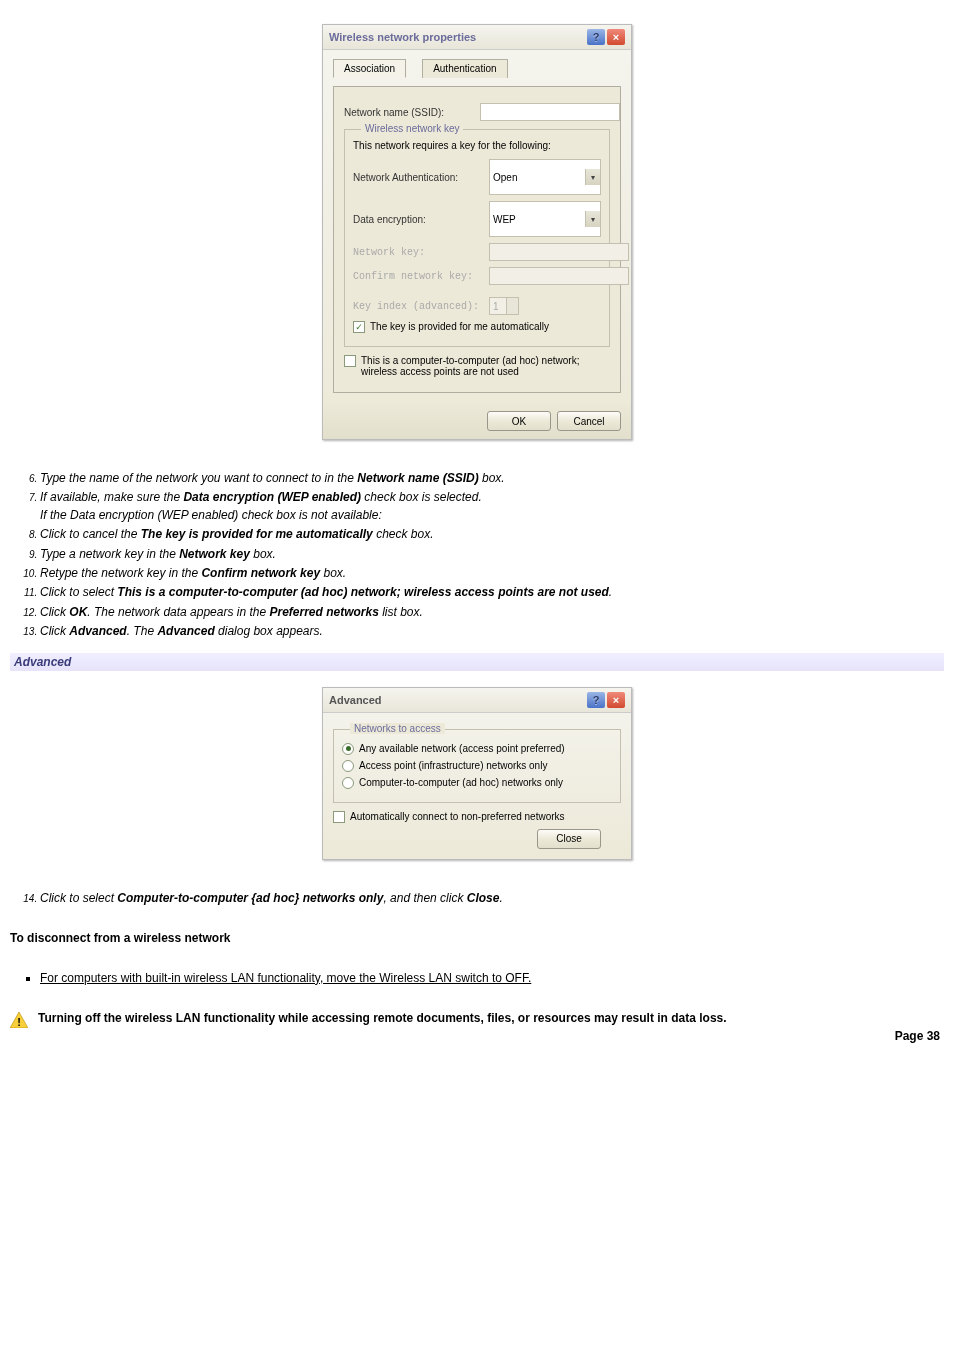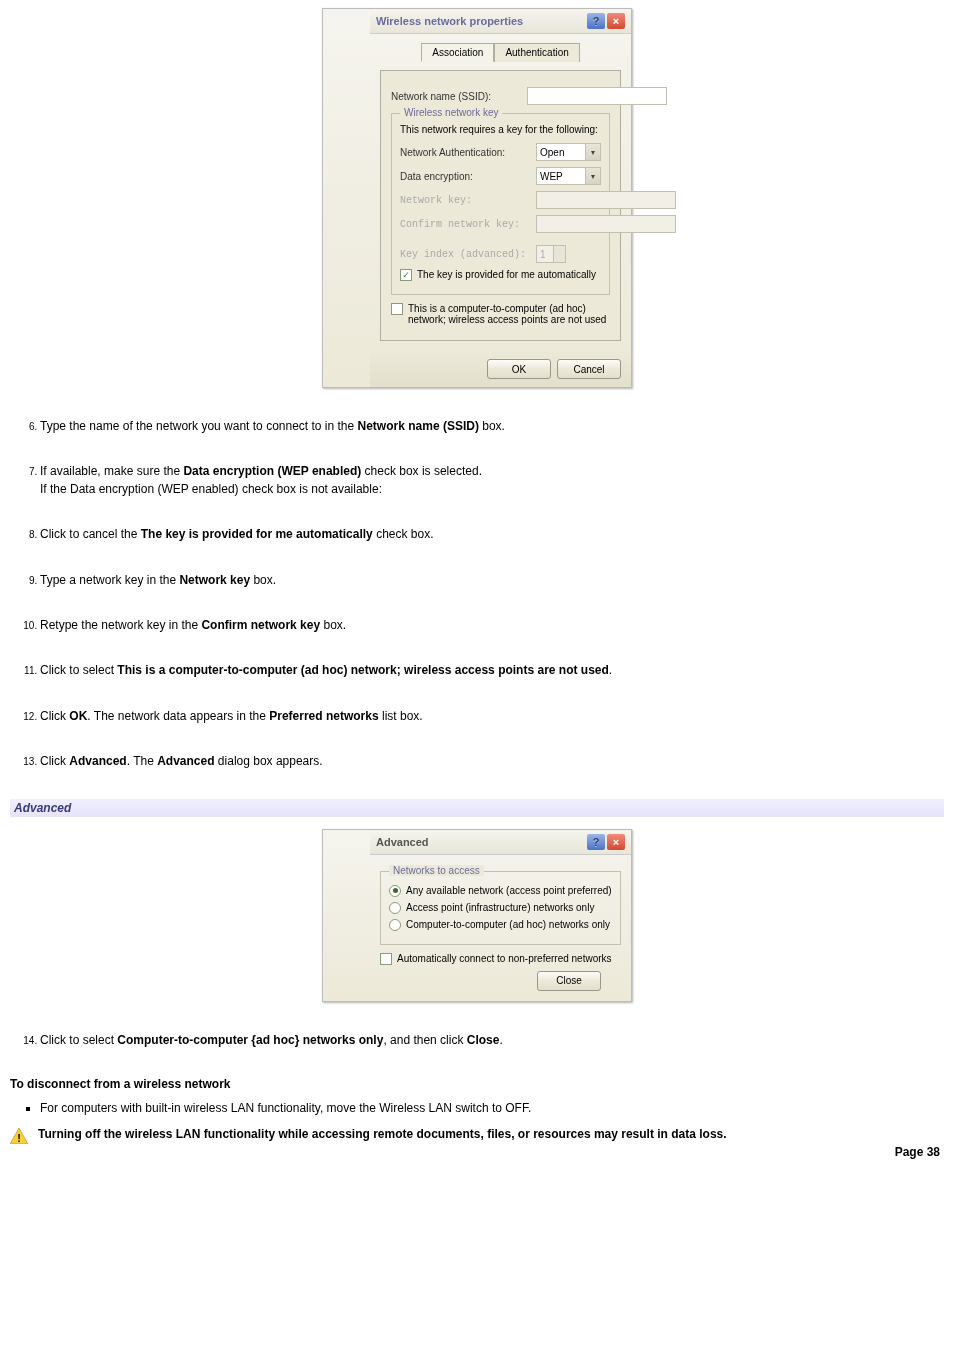--- a/index.html
+++ b/index.html
@@ -7,46 +7,45 @@
   margin: 0;
   padding: 8px 10px;
   font-family: Verdana, Geneva, sans-serif;
   font-size: 12px;
   color: #000;
   background: #fff;
   width: 954px;
 }
 .dialog {
   width: 310px;
-  margin: 0 auto 30px auto;
+  margin: 16px auto 30px auto;
   border: 1px solid #bbb;
   background: linear-gradient(#f5f4ee, #ece9d8);
   box-shadow: 1px 1px 2px rgba(0,0,0,0.3);
-  padding-left: 47px;
 }
 .titlebar {
   display: flex;
   align-items: center;
   justify-content: space-between;
   background: linear-gradient(#f5f4ee, #e8e6d9);
   padding: 4px 6px;
   border-bottom: 1px solid #ccc;
 }
 .titlebar .title { color: #6b6b9c; font-weight: bold; font-size: 11px; }
 .titlebar .icons { display: flex; gap: 2px; }
 .tb-btn {
   width: 18px; height: 16px;
   display: flex; align-items: center; justify-content: center;
   font-size: 11px; font-weight: bold; color: #fff;
   border-radius: 2px;
 }
 .help-btn { background: linear-gradient(#9bb6e6, #4a72c7); color: #2a3a6a; text-shadow: 0 1px 0 rgba(255,255,255,0.5); }
 .close-btn { background: linear-gradient(#f08a7a, #d24a30); }
 .dialog-body { padding: 8px 10px 10px 10px; font-size: 10px; font-family: Tahoma, sans-serif; }
-.tabs { display: flex; gap: 0; margin-bottom: 10px; justify-content: center; }
+.tabs { display: flex; gap: 16px; margin-bottom: 10px; }
 .tab {
   padding: 3px 10px;
   background: #ece9d8;
   border: 1px solid #b0aea0;
   border-bottom: none;
   font-size: 10px;
   position: relative;
   top: 1px;
 }
 .tab.active { background: #f5f3e9; border-bottom: 1px solid #f5f3e9; }
@@ -63,21 +62,21 @@
   flex: 1;
   height: 18px;
   border: 1px solid #c3c0b0;
   background: #fff;
   padding: 0 3px;
   font-size: 10px;
 }
 .text-input[disabled] { background: #f2f0e6; }
 .select-wrap {
   flex: 1;
-  height: 18px;
+  height: 36px;
   border: 1px solid #c3c0b0;
   background: #fff;
   display: flex;
   align-items: center;
   justify-content: space-between;
   padding: 0 0 0 3px;
   font-size: 10px;
 }
 .select-wrap .chev {
   width: 15px; height: 16px;
@@ -100,21 +99,21 @@
   background: #e8e6d9; border-left: 1px solid #c3c0b0;
 }
 .fieldset {
   border: 1px solid #c3c0b0;
   padding: 8px;
   margin: 8px 0;
   position: relative;
 }
 .fieldset .legend {
   position: absolute;
-  top: -7px; left: 8px;
+  top: -7px; left: 16px;
   background: #ece9d8;
   padding: 0 4px;
   color: #6b6b9c;
   font-size: 10px;
 }
 .cb-row, .rb-row { display: flex; align-items: flex-start; gap: 5px; font-size: 10px; margin: 5px 0; }
 .cb, .rb {
   width: 12px; height: 12px;
   border: 1px solid #8a9a7a;
   background: #fff;
@@ -129,26 +128,26 @@
   background: linear-gradient(#fdfcf8, #ece9d8, #e2dfcc);
   border: 1px solid #9a978a;
   border-radius: 3px;
   font-size: 10px;
   display: inline-flex; align-items: center; justify-content: center;
   padding: 0 8px;
 }
 .btn-row { display: flex; justify-content: flex-end; gap: 6px; padding: 8px 10px; background: linear-gradient(#ece9d8, #e2dfcc); }
 
 ol.main { padding-left: 30px; margin: 0; }
-ol.main > li { margin: 28px 0; font-size: 12px; line-height: 1.45; }
+ol.main > li { margin: 2px 0; font-size: 12px; line-height: 1.45; font-style: italic; }
 ol.main > li::marker { font-size: 10px; }
 ol.sub { padding-left: 44px; margin: 10px 0; }
 ol.sub > li { margin: 10px 0; font-size: 12px; }
 ol.sub > li::marker { font-size: 10px; }
-ul.bullet { padding-left: 30px; margin: 10px 0; }
+ul.bullet { padding-left: 30px; margin: 26px 0; text-decoration: underline; }
 ul.bullet > li { margin: 6px 0; font-size: 12px; list-style: square; }
 .heading-bar {
   background: linear-gradient(#f0efff, #e6e3fa);
   color: #3b3b7a;
   font-style: italic;
   font-weight: bold;
   padding: 2px 4px;
   margin: 12px 0;
   font-size: 12px;
 }

